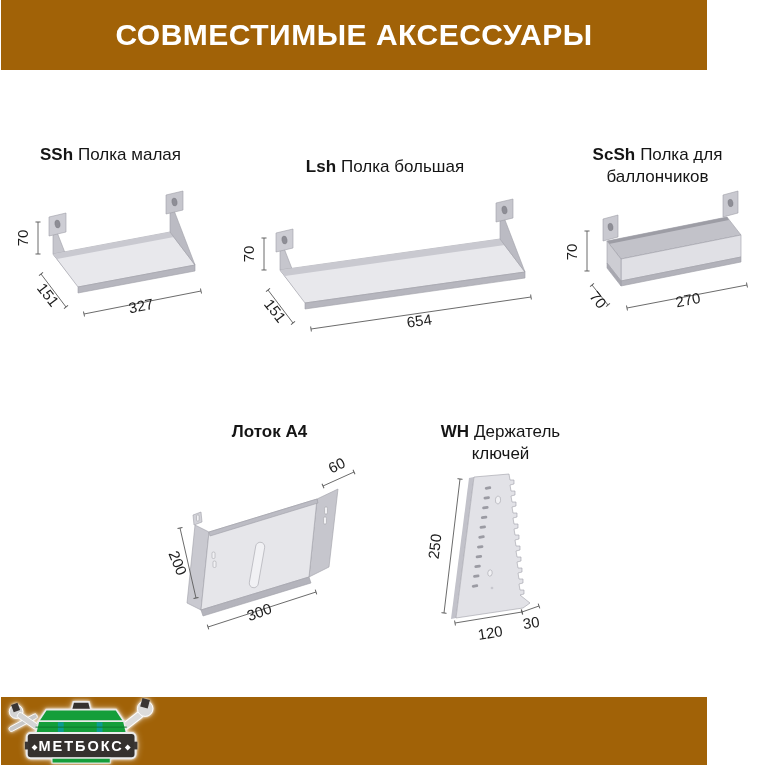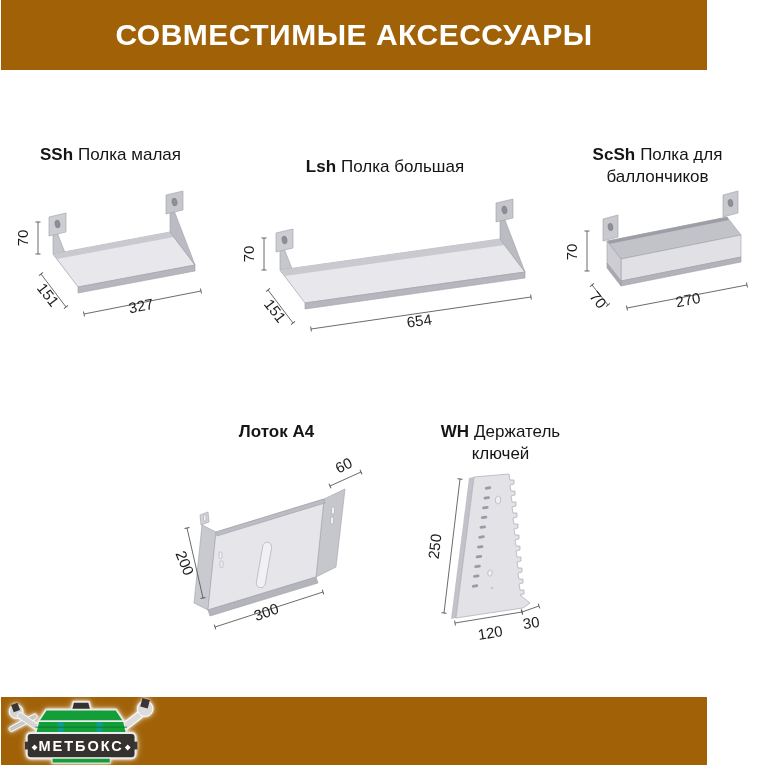--- a/index.html
+++ b/index.html
@@ -12,21 +12,21 @@
   .title{width:100%;text-align:center;line-height:70px;color:#ffffff;
          font-size:30px;font-weight:bold;letter-spacing:.5px;white-space:nowrap;}
   
   .card{position:absolute;}
   .label{position:absolute;top:0;left:0;right:0;margin:16px auto;text-align:center;
          font-size:17px;line-height:1.28;color:#151515;text-wrap:balance;}
   .label b{margin-right:5px;}
   #c1{left:8px;top:128px;width:205px;height:232px;}
   #c2{left:230px;top:140px;width:310px;height:232px;}
   #c3{left:555px;top:128px;width:205px;height:232px;}
-  #c4{left:164px;top:405px;width:230px;height:250px;}
+  #c4{left:157px;top:405px;width:230px;height:250px;}
   #c5{left:408px;top:405px;width:185px;height:252px;}
   #c3 .label{max-width:180px;text-align:center;}
   #c5 .label{max-width:170px;}
   .draw{position:absolute;left:0;}
   #c1 .draw,#c2 .draw,#c3 .draw{top:58px;}
   #c4 .draw,#c5 .draw{top:50px;}
   
   .pl{stroke:#9fa0a8;stroke-width:.6;}
   .dl{stroke:#5a5a5a;stroke-width:.9;fill:none;marker-start:url(#tk);marker-end:url(#tk);}
   .dim{font:15px "Liberation Sans",sans-serif;fill:#1c1c1c;text-anchor:middle;}

